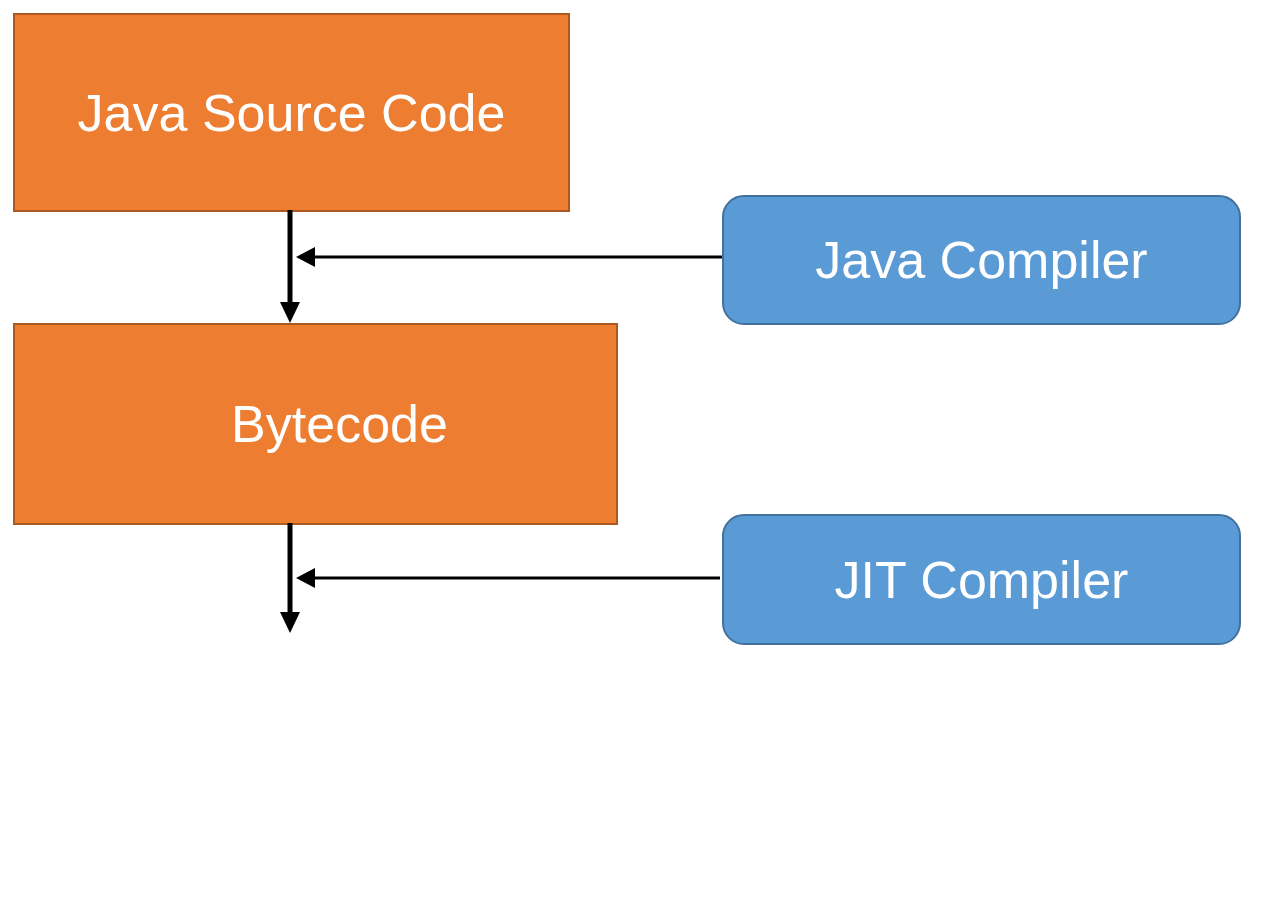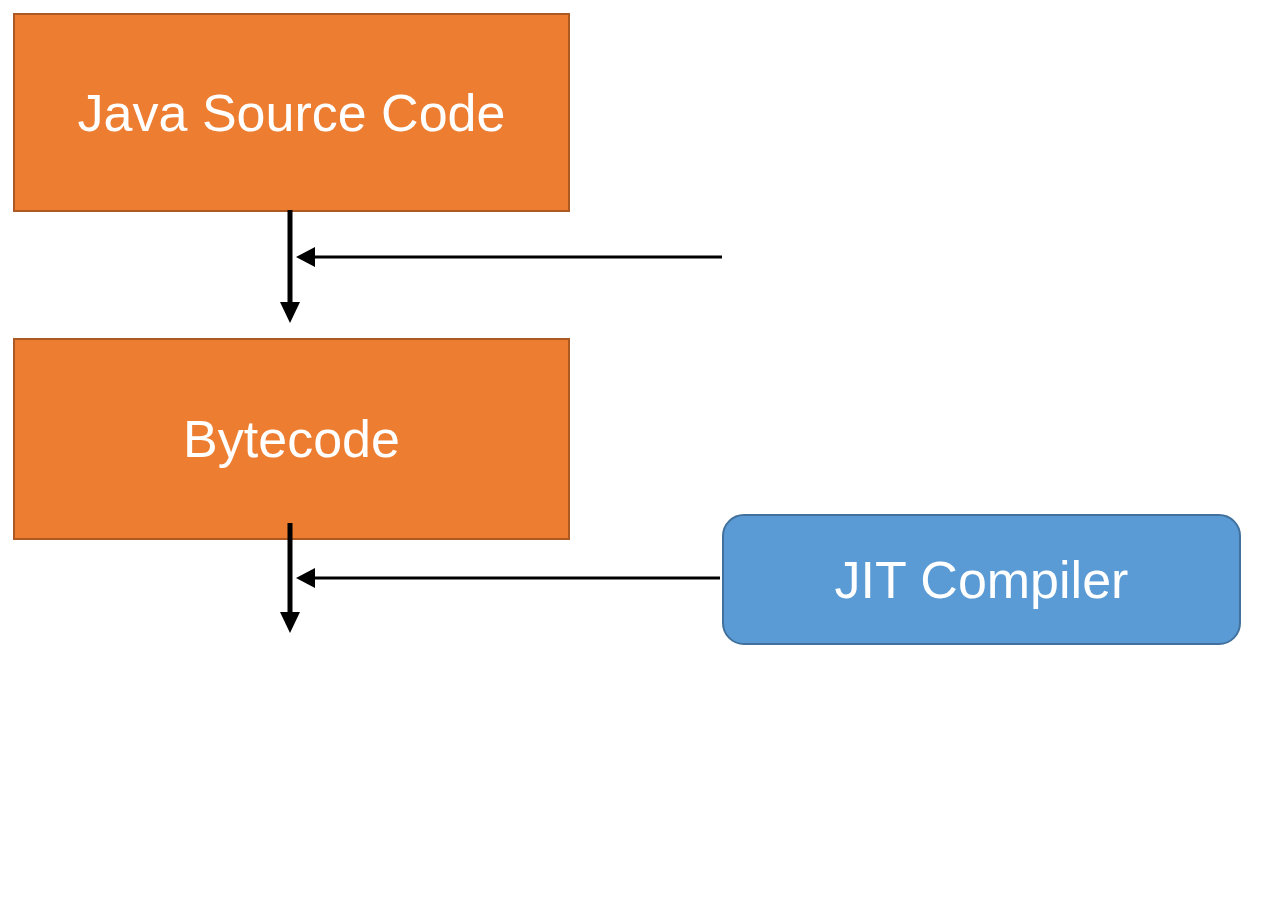--- a/index.html
+++ b/index.html
@@ -27,21 +27,21 @@
   }
   .stage-box .label,
   .compiler-box .label {
     color: var(--text, #ffffff);
     font-size: 52px;
     font-weight: 400;
     letter-spacing: 0px;
     white-space: nowrap;
   }
   #stage-java-source { top: 13px;  height: 195px; }
-  #stage-bytecode    { top: 338px; height: 198px; }
+  #stage-bytecode    { top: 323px; height: 198px; padding-left: 48px; }
   #stage-native      { top: 633px; height: 200px; }
 
   .compiler-box {
     position: absolute;
     left: 722px;
     width: 515px;
     background: var(--compiler-fill, #5B9BD5);
     border: 2px solid var(--compiler-border, #41719C);
     border-radius: 22px;
     display: flex;
@@ -74,20 +74,23 @@
 
   <div class="stage-box" id="stage-java-source">
     <span class="label">Java Source Code</span>
   </div>
 
   <div class="stage-box" id="stage-bytecode">
     <span class="label">Bytecode</span>
   </div>
 
 
+  <div class="compiler-box" id="compiler-java">
+    <span class="label">Java Compiler</span>
+  </div>
 
   <div class="compiler-box" id="compiler-jit">
     <span class="label">JIT Compiler</span>
   </div>
 
   <svg id="arrow-layer" viewBox="0 0 1280 905" xmlns="http://www.w3.org/2000/svg">
 
     <g>
       <line x1="290" y1="210" x2="290" y2="308" stroke-width="5"></line>
       <polygon points="290,323 280,302 300,302"></polygon>

